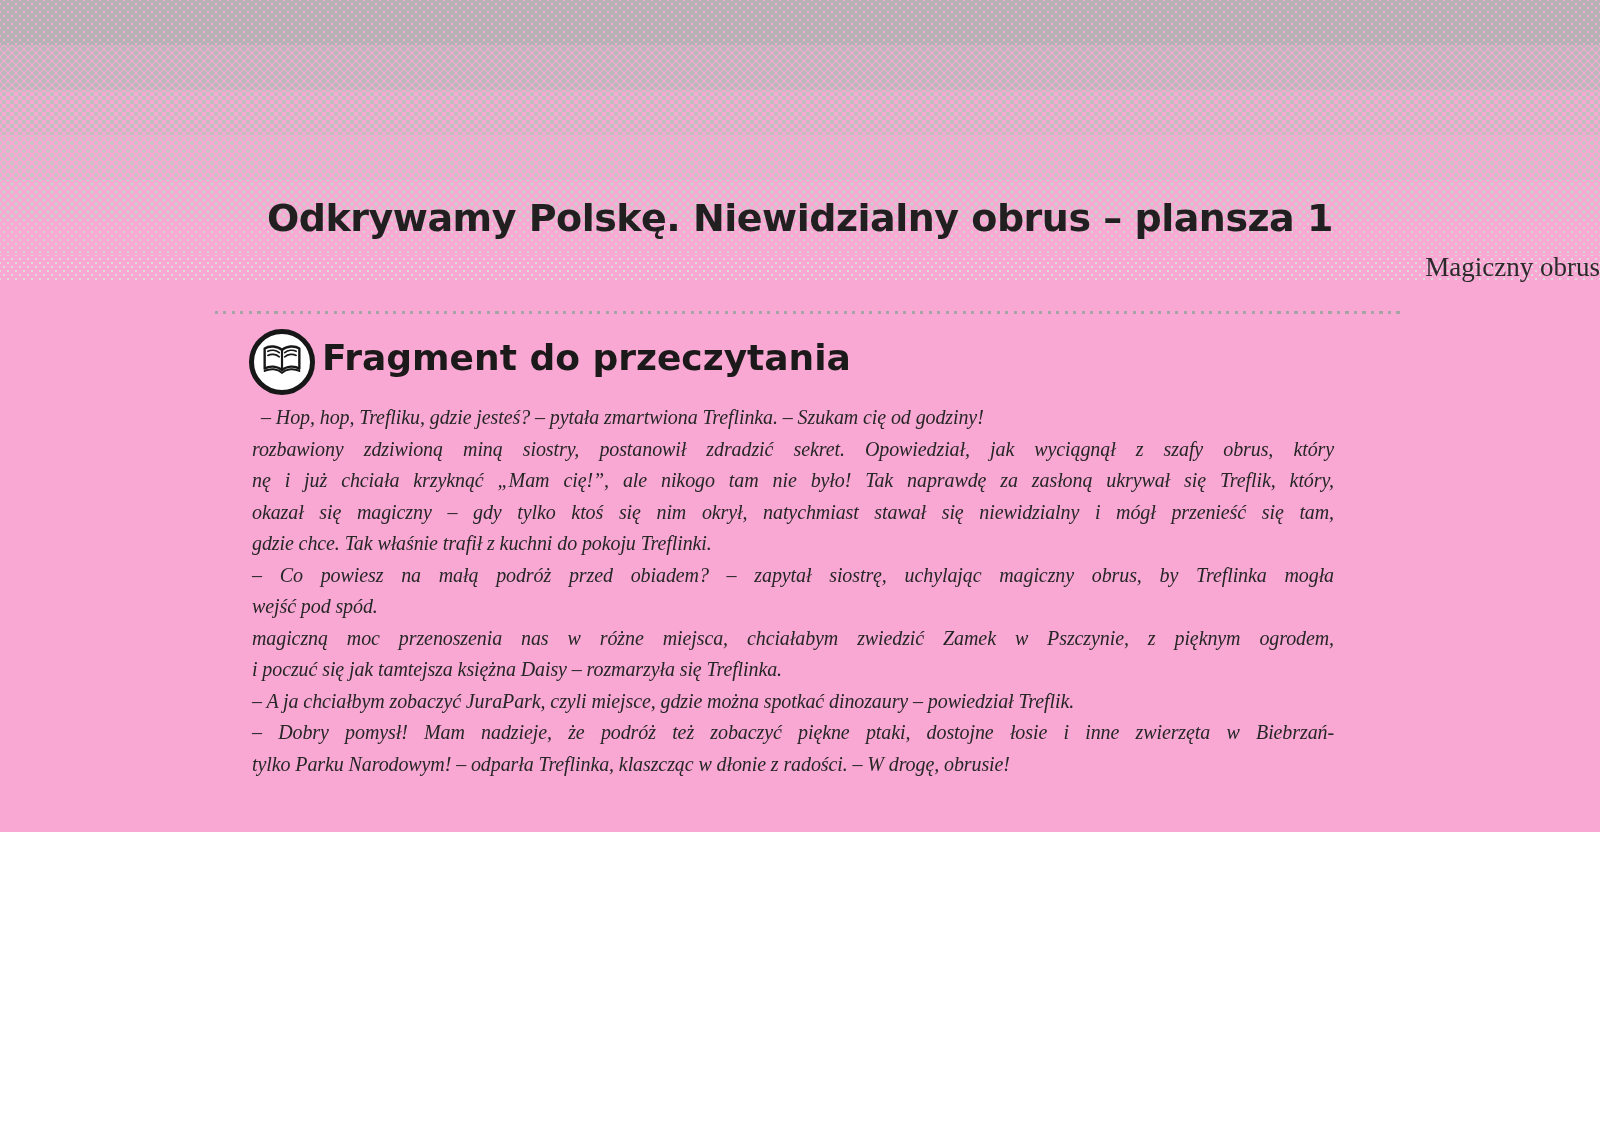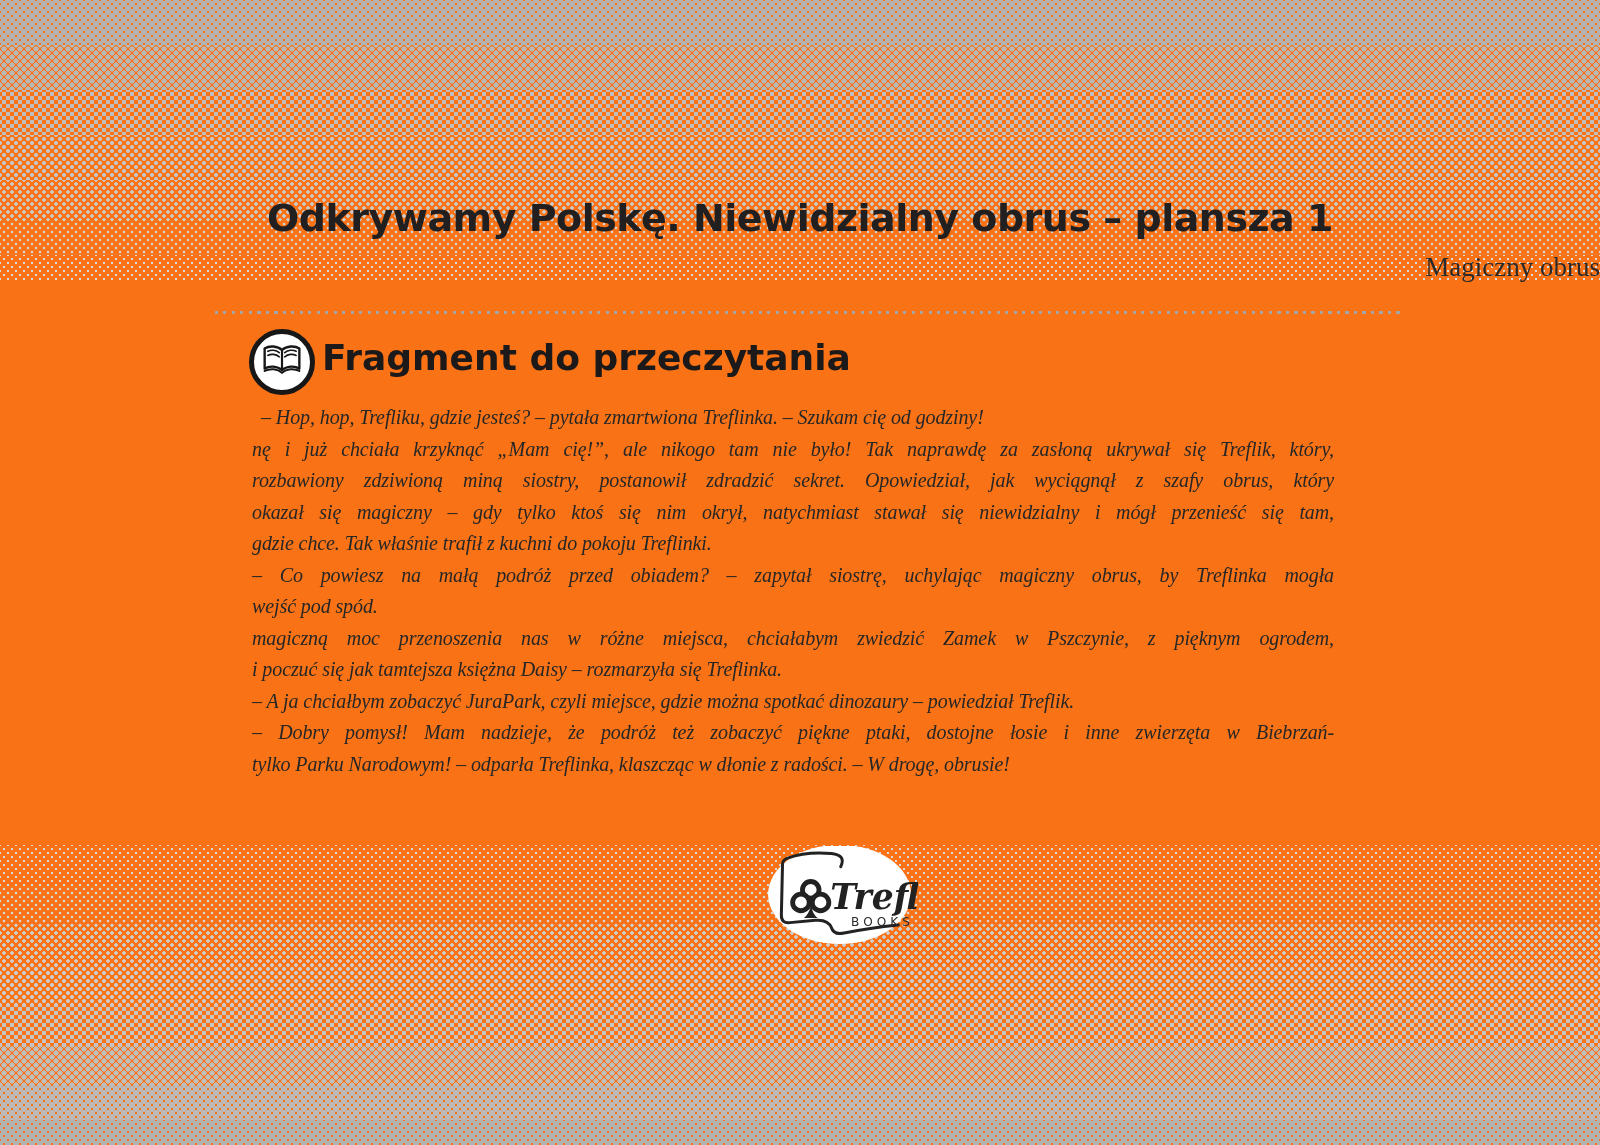--- a/index.html
+++ b/index.html
@@ -1,16 +1,16 @@
 <!DOCTYPE html>
 <html><head>
 <meta charset="utf-8">
 <style>
   html,body{margin:0;padding:0;background:#fff;}
-  .page{position:relative;width:1600px;height:1145px;background:#f97316;overflow:hidden;
+  .page{position:relative;width:1600px;height:832px;background:#f9a8d4;overflow:hidden;
         font-family:"Liberation Serif",serif;color:#262626;}
 
   
   .ht{position:absolute;left:0;width:100%;
       background-image:
         radial-gradient(circle,var(--c) var(--r),transparent calc(var(--r) + .45px)),
         radial-gradient(circle,var(--c) var(--r),transparent calc(var(--r) + .45px));
       background-size:8px 8px;background-position:0 0,4px 4px;}
   .t1{top:0;height:45px;--c:#b3b3b3;--r:2.7px;}
   .t2{top:45px;height:45px;--c:#b9b9b9;--r:2.4px;}
@@ -93,22 +93,22 @@
         <path d="M20,14.5 C16.5,11.5 11,11 7.5,13" stroke="#171717" stroke-width="1.8" stroke-linecap="round"></path>
         <path d="M26,14.5 C29.5,11.5 35,11 38.5,13" stroke="#171717" stroke-width="1.8" stroke-linecap="round"></path>
         <path d="M4,30 C10,27 18,27.5 23,32 C28,27.5 36,27 42,30" stroke="#171717" stroke-width="2.2" fill="none" stroke-linecap="round"></path>
       </svg>
     </span>
   </div>
   <div class="section-heading">Fragment do przeczytania</div>
 
   <div class="story">
       <div class="line">– Hop, hop, Trefliku, gdzie jesteś? – pytała zmartwiona Treflinka. – Szukam cię od godziny!</div>
+      <div class="line just">rozbawiony zdziwioną miną siostry, postanowił zdradzić sekret. Opowiedział, jak wyciągnął z szafy obrus, który</div>
       <div class="line just">nę i już chciała krzyknąć „Mam cię!”, ale nikogo tam nie było! Tak naprawdę za zasłoną ukrywał się Treflik, który,</div>
-      <div class="line just">rozbawiony zdziwioną miną siostry, postanowił zdradzić sekret. Opowiedział, jak wyciągnął z szafy obrus, który</div>
       <div class="line just">okazał się magiczny – gdy tylko ktoś się nim okrył, natychmiast stawał się niewidzialny i mógł przenieść się tam,</div>
       <div class="line">gdzie chce. Tak właśnie trafił z kuchni do pokoju Treflinki.</div>
       <div class="line just">– Co powiesz na małą podróż przed obiadem? – zapytał siostrę, uchylając magiczny obrus, by Treflinka mogła</div>
       <div class="line">wejść pod spód.</div>
       <div class="line just">magiczną moc przenoszenia nas w różne miejsca, chciałabym zwiedzić Zamek w Pszczynie, z pięknym ogrodem,</div>
       <div class="line">i poczuć się jak tamtejsza księżna Daisy – rozmarzyła się Treflinka.</div>
       <div class="line">– A ja chciałbym zobaczyć JuraPark, czyli miejsce, gdzie można spotkać dinozaury – powiedział Treflik.</div>
       <div class="line just">– Dobry pomysł! Mam nadzieje, że podróż też zobaczyć piękne ptaki, dostojne łosie i inne zwierzęta w Biebrzań-</div>
       <div class="line">tylko Parku Narodowym! – odparła Treflinka, klaszcząc w dłonie z radości. – W drogę, obrusie!</div>
     </div>

